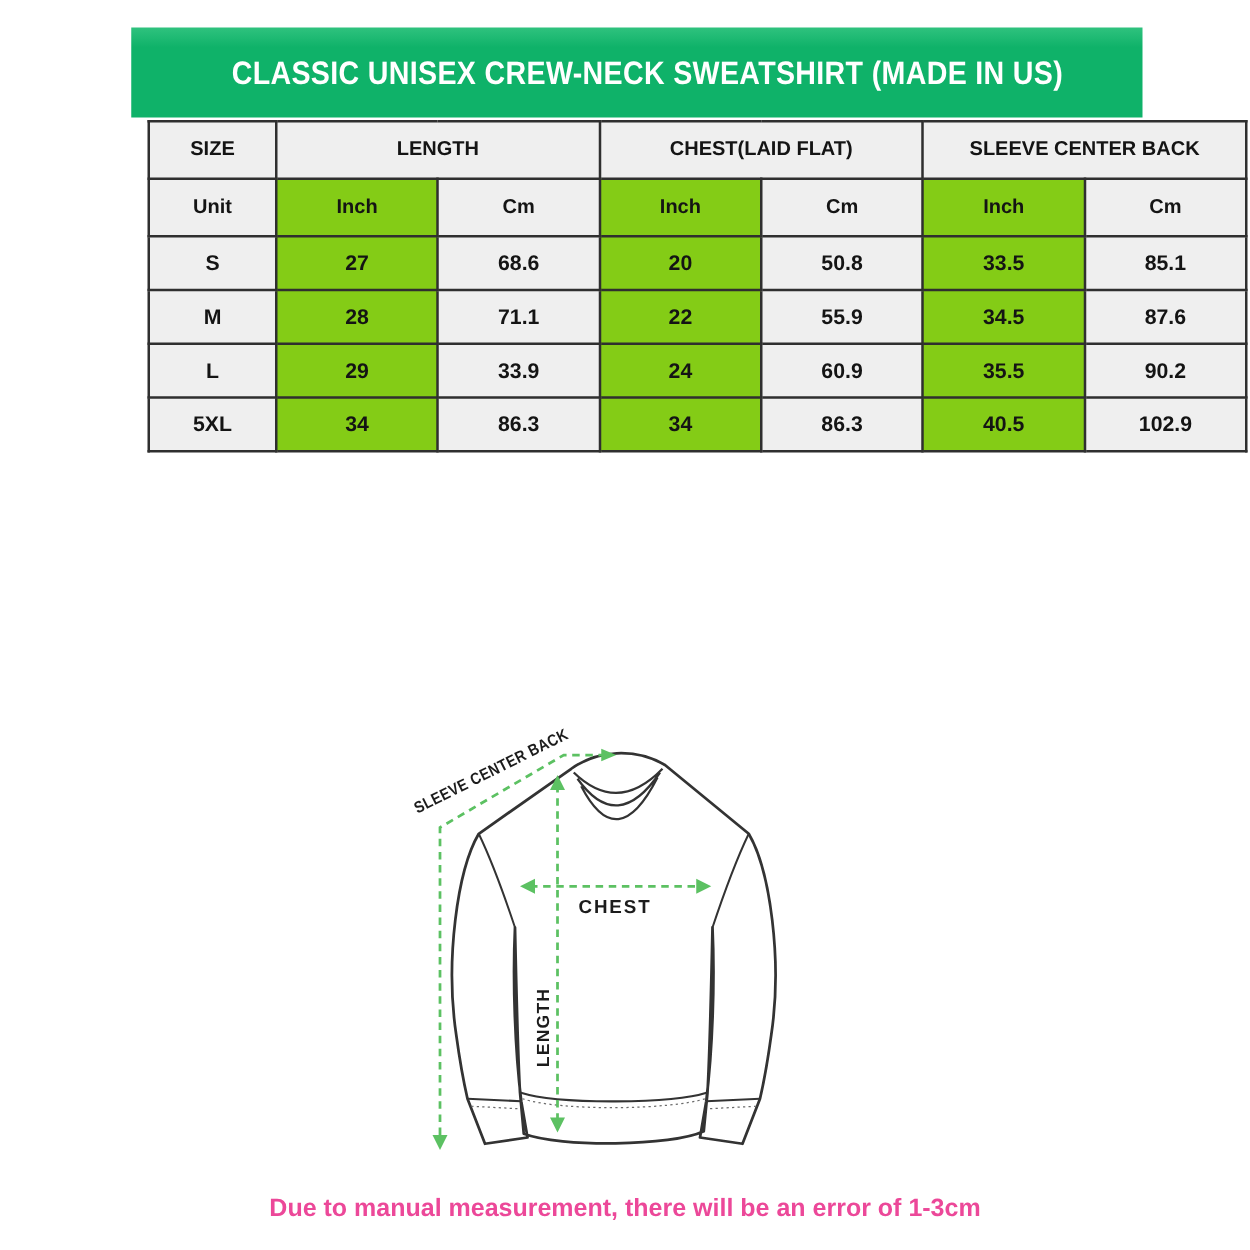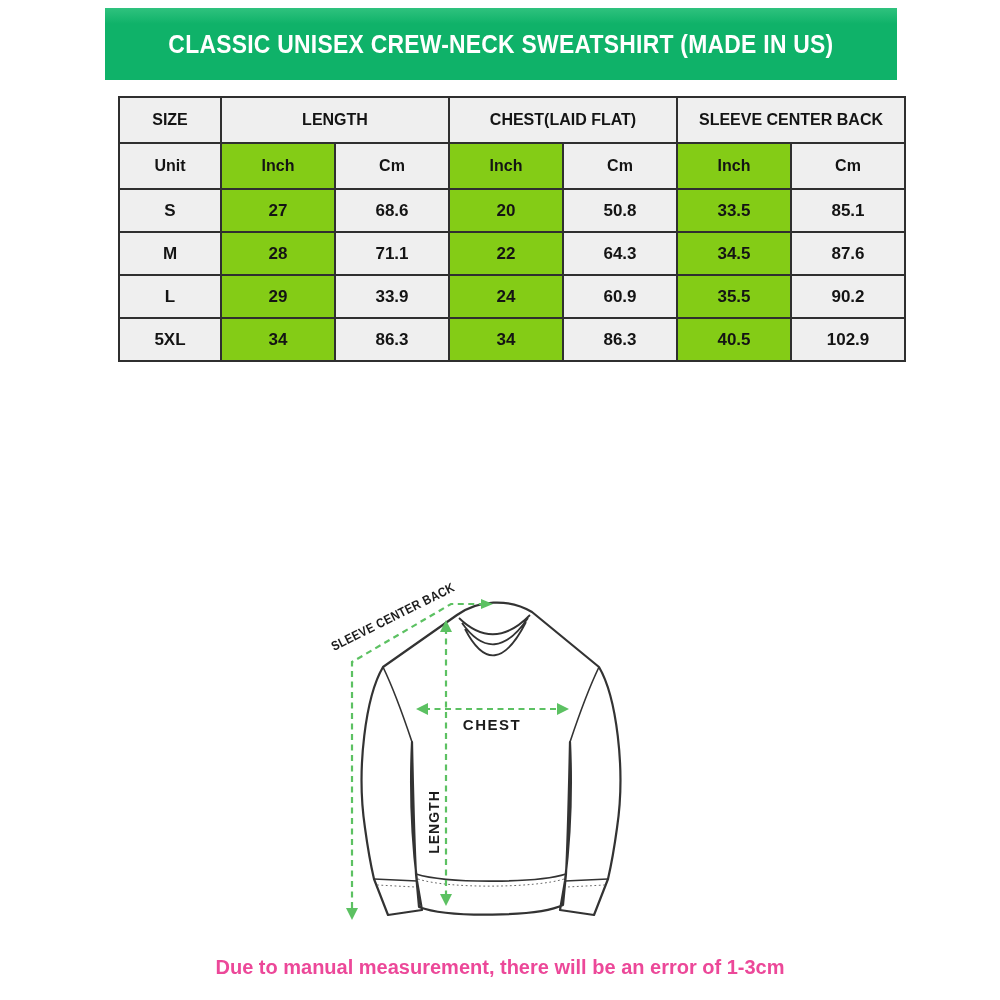--- a/index.html
+++ b/index.html
@@ -2,31 +2,31 @@
 <html><head>
 <meta charset="utf-8">
 <style>
   html,body { margin:0; padding:0; background:#ffffff; }
   .stage {
     position:relative; width:1000px; height:1000px; background:#ffffff;
     font-family:"Liberation Sans", sans-serif; overflow:hidden;
   }
   
   .banner {
-    position:absolute; left:105px; top:8px; width:792px; height:72px;
+    position:absolute; left:105px; top:22px; width:792px; height:72px;
     background:linear-gradient(180deg,#2fc27e 0%, #0fb269 22%, #0fb269 100%);
-    display:flex; align-items:center; justify-content:center;
+    display:flex; align-items:center; justify-content:center;padding-left:17px;
   }
   .banner .txt {
     color:#ffffff; font-weight:bold; font-size:26px; white-space:nowrap;
     letter-spacing:0.3px; transform:scaleX(0.88); transform-origin:center;
   }
   
   table.size-table {
-    position:absolute; left:118px; top:96px; width:788px;
+    position:absolute; left:118px; top:96px; width:880px;
     border-collapse:collapse; table-layout:fixed;
   }
   .size-table th, .size-table td {
     border:2px solid #2f2f2f; text-align:center; vertical-align:middle;
     color:#141414; padding:0;
   }
   .size-table thead th { height:44px; font-size:16px; font-weight:bold; }
   .size-table tbody td { height:41px; font-size:17px; font-weight:bold; }
   .size-table .g { background:#efefef; }
   .size-table .w { background:#84cc16; }
@@ -82,21 +82,21 @@
           <td class="w">20</td>
           <td class="g">50.8</td>
           <td class="w">33.5</td>
           <td class="g">85.1</td>
         </tr>
         <tr>
           <td class="g">M</td>
           <td class="w">28</td>
           <td class="g">71.1</td>
           <td class="w">22</td>
-          <td class="g">64.3</td>
+          <td class="g">55.9</td>
           <td class="w">34.5</td>
           <td class="g">87.6</td>
         </tr>
         <tr>
           <td class="g">L</td>
           <td class="w">29</td>
           <td class="g">33.9</td>
           <td class="w">24</td>
           <td class="g">60.9</td>
           <td class="w">35.5</td>

